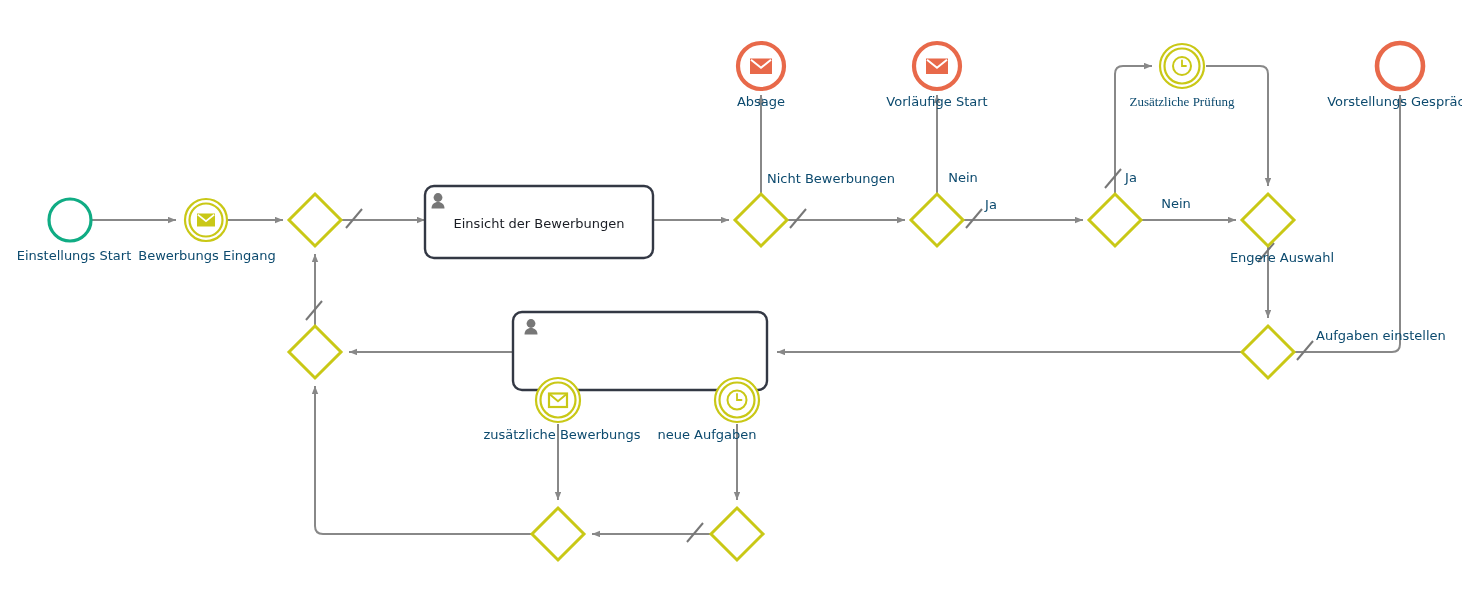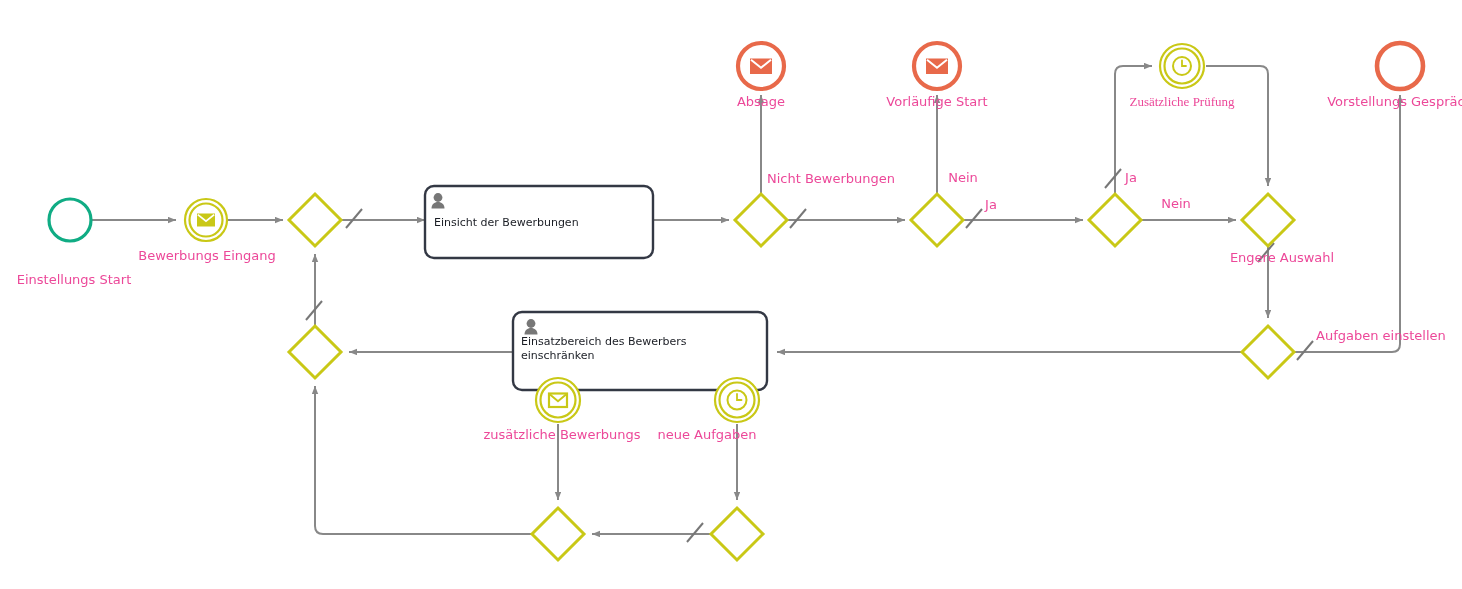--- a/index.html
+++ b/index.html
@@ -19,34 +19,35 @@
   }
   #diagram-svg {
     position: absolute;
     left: 0;
     top: 0;
   }
   .lbl {
     position: absolute;
     font-family: "DejaVu Sans", "Liberation Sans", sans-serif;
     font-size: 13px;
-    color: #ec4899;
+    color: #0c4a6e;
     white-space: nowrap;
     line-height: 1.15;
     pointer-events: none;
   }
   .lbl.center {
     transform: translateX(-50%);
     text-align: center;
   }
   .task-label {
     position: absolute;
     font-family: "DejaVu Sans", "Liberation Sans", sans-serif;
-    font-size: 11px;
+    font-size: 13px;
     color: #1a1d24;
+    text-align: center;
     line-height: 1.25;
     transform: translateX(-50%);
     white-space: pre-line;
   }
 </style>
 </head>
 <body>
 
 <div id="canvas">
 
@@ -217,32 +218,30 @@
 
     <g>
       <polygon points="558,508 584,534 558,560 532,534" fill="#ffffff" stroke="#C9C816" stroke-width="3"></polygon>
     </g>
 
     <g>
       <polygon points="737,508 763,534 737,560 711,534" fill="#ffffff" stroke="#C9C816" stroke-width="3"></polygon>
     </g>
   </svg>
 
-  <div class="lbl center" style="left:74px;  top:249px;margin-top:24px;">Einstellungs Start</div>
+  <div class="lbl center" style="left:74px;  top:249px;">Einstellungs Start</div>
   <div class="lbl center" style="left:207px; top:249px;text-align:right;">Bewerbungs Eingang</div>
   <div class="lbl center" style="left:761px; top:95px;">Absage</div>
   <div class="lbl center" style="left:937px; top:95px;">Vorläufige Start</div>
   <div class="lbl center" style="left:1182px; top:95px;font-family:Liberation Serif, serif;">Zusätzliche Prüfung</div>
   <div class="lbl center" style="left:1400px; top:95px;">Vorstellungs Gespräch</div>
   <div class="lbl center" style="left:562px; top:428px;">zusätzliche Bewerbungs</div>
   <div class="lbl center" style="left:707px; top:428px;">neue Aufgaben</div>
 
   <div class="task-label" style="left:539px; top:216px; width:210px;">Einsicht der Bewerbungen</div>
-  <div class="task-label" style="left:640px; top:335px; width:238px;">Einsatzbereich des Bewerbers
-einschränken</div>
 
   <div class="lbl center" style="left:831px;  top:172px;">Nicht Bewerbungen</div>
   <div class="lbl center" style="left:963px;  top:171px;">Nein</div>
   <div class="lbl center" style="left:991px;  top:198px;">Ja</div>
   <div class="lbl center" style="left:1131px; top:171px;">Ja</div>
   <div class="lbl center" style="left:1176px; top:197px;">Nein</div>
   <div class="lbl center" style="left:1282px; top:251px;">Engere Auswahl</div>
   <div class="lbl" style="left:1316px; top:329px;">Aufgaben einstellen</div>
 
 </div>

